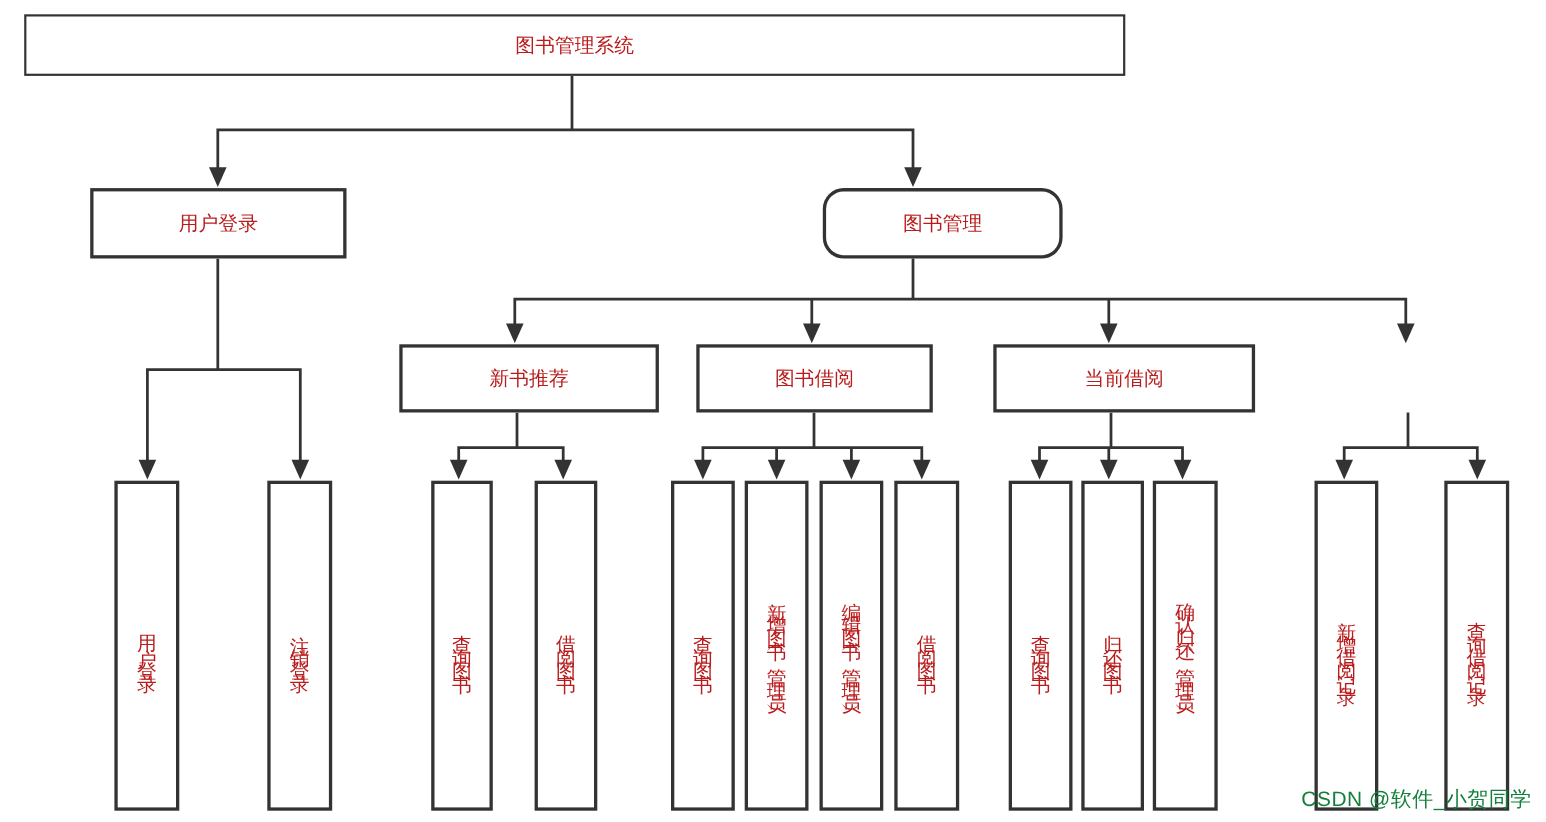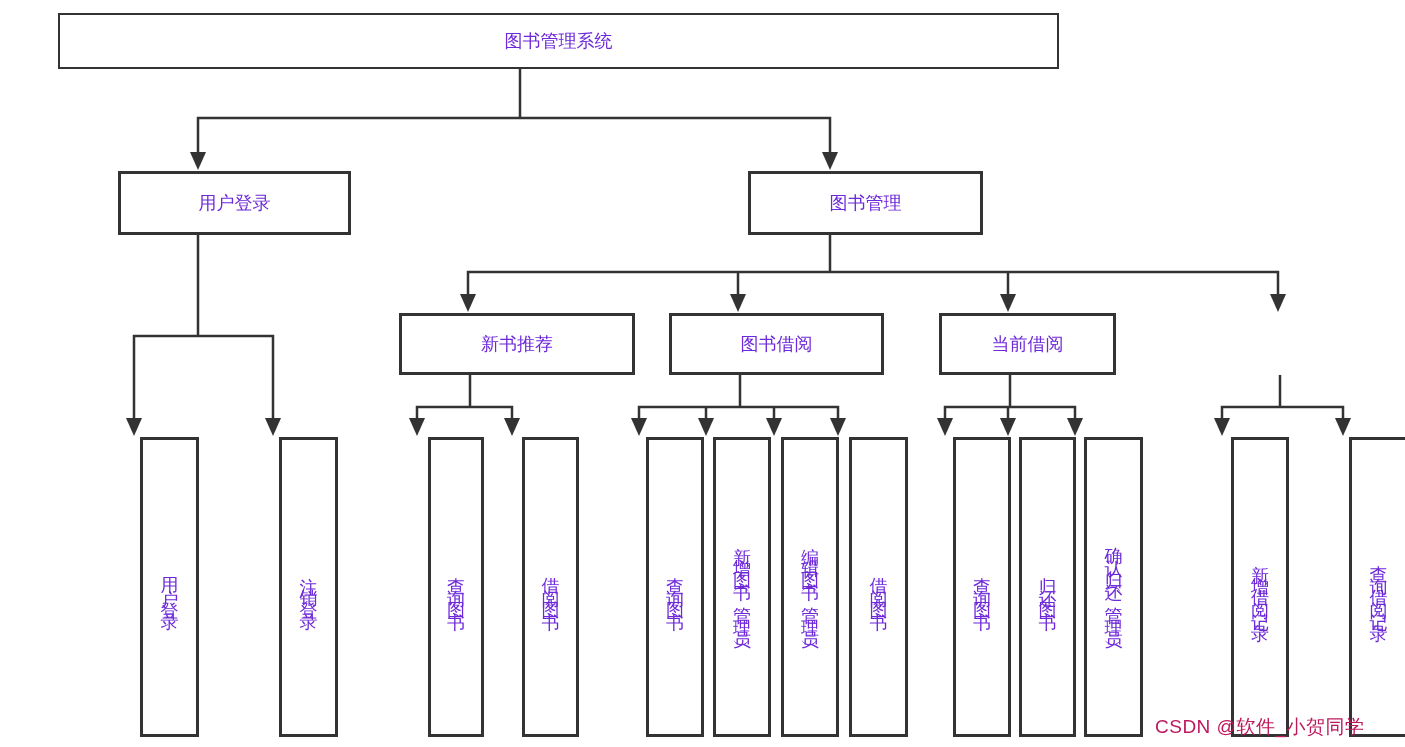--- a/index.html
+++ b/index.html
@@ -17,40 +17,39 @@
     z-index: 0;
   }
   .node {
     position: absolute;
     box-sizing: border-box;
     border: 3px solid #333333;
     background: #ffffff;
     display: flex;
     align-items: center;
     justify-content: center;
-    color: #6d28d9;
+    color: #b91c1c;
     font-size: 18px;
     z-index: 1;
-    margin-left: 36px;
   }
   .node.root { border-width: 2px; font-size: 18px; }
   .vnode span {
     writing-mode: vertical-rl;
     text-orientation: mixed;
     letter-spacing: 12px;
     line-height: 1;
     white-space: nowrap;
   }
   .hnode span { white-space: nowrap; }
   #watermark {
     position: absolute;
-    left: 1155px;
+    left: 1183px;
     top: 714px;
     font-size: 19px;
-    color: #be185d;
+    color: #15803d;
     z-index: 2;
     white-space: nowrap;
     letter-spacing: 0.5px;
   }
 </style>
 </head>
 <body>
 
 <div id="canvas">
 
@@ -98,31 +97,31 @@
     </g>
   </svg>
 
   <div class="node root hnode" style="left:22px; top:13px; width:1001px; height:56px;">
     <span>图书管理系统</span>
   </div>
 
   <div class="node hnode" style="left:82px; top:171px; width:233px; height:64px;">
     <span>用户登录</span>
   </div>
-  <div class="node hnode" style="left:712px; top:171px; width:235px; height:64px;">
+  <div class="node hnode" style="left:748px; top:171px; width:218px; height:64px;border-radius:19px;">
     <span>图书管理</span>
   </div>
 
   <div class="node hnode" style="left:363px; top:313px; width:236px; height:62px;">
     <span>新书推荐</span>
   </div>
   <div class="node hnode" style="left:633px; top:313px; width:215px; height:62px;text-align:center;">
     <span>图书借阅</span>
   </div>
-  <div class="node hnode" style="left:903px; top:313px; width:177px; height:62px;">
+  <div class="node hnode" style="left:903px; top:313px; width:238px; height:62px;">
     <span>当前借阅</span>
   </div>
 
   <div class="node vnode" style="left:104px; top:437px; width:59px; height:300px;">
     <span>用户登录</span>
   </div>
   <div class="node vnode" style="left:243px; top:437px; width:59px; height:300px;">
     <span>注销登录</span>
   </div>
 

